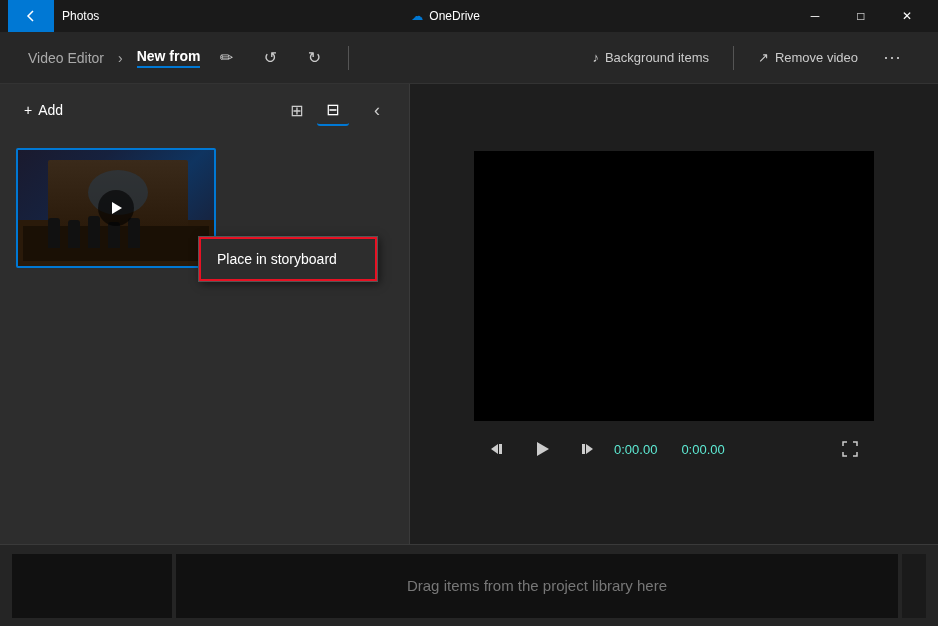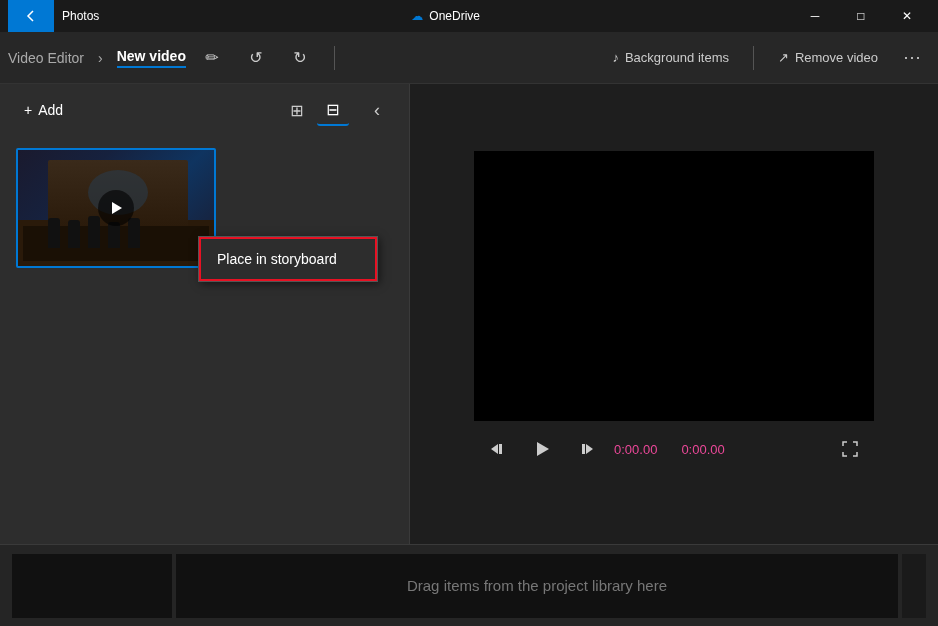--- a/index.html
+++ b/index.html
@@ -67,21 +67,21 @@
       cursor: pointer;
       color: #fff;
     }
 
     
     .toolbar {
       height: 52px;
       background: #272727;
       display: flex;
       align-items: center;
-      padding: 0 8px;
+      padding: 0 28px;
       gap: 8px;
       border-bottom: 1px solid #333;
     }
     .breadcrumb-item {
       font-size: 14px;
       color: #aaa;
       cursor: pointer;
     }
     .breadcrumb-sep {
       font-size: 14px;
@@ -305,21 +305,21 @@
       height: 32px;
       display: flex;
       align-items: center;
       justify-content: center;
       cursor: pointer;
       color: #ccc;
       font-size: 18px;
     }
     .time-display {
       font-size: 13px;
-      color: #ec4899;
+      color: #5eead4;
       font-variant-numeric: tabular-nums;
     }
     .fullscreen-btn {
       margin-left: auto;
       width: 32px;
       height: 32px;
       display: flex;
       align-items: center;
       justify-content: center;
       cursor: pointer;
@@ -381,21 +381,21 @@
   <div class="title-bar-right">
     <div class="win-btn">─</div>
     <div class="win-btn">□</div>
     <div class="win-btn close">✕</div>
   </div>
 </div>
 
 <div class="toolbar">
   <span class="breadcrumb-item">Video Editor</span>
   <span class="breadcrumb-sep">›</span>
-  <span class="breadcrumb-current">New video</span>
+  <span class="breadcrumb-current">New from</span>
   <div class="toolbar-icon-btn">
     <span>✏</span>
   </div>
   <div class="toolbar-icon-btn">
     <span>↺</span>
   </div>
   <div class="toolbar-icon-btn">
     <span>↻</span>
   </div>
   <div class="toolbar-sep"></div>

